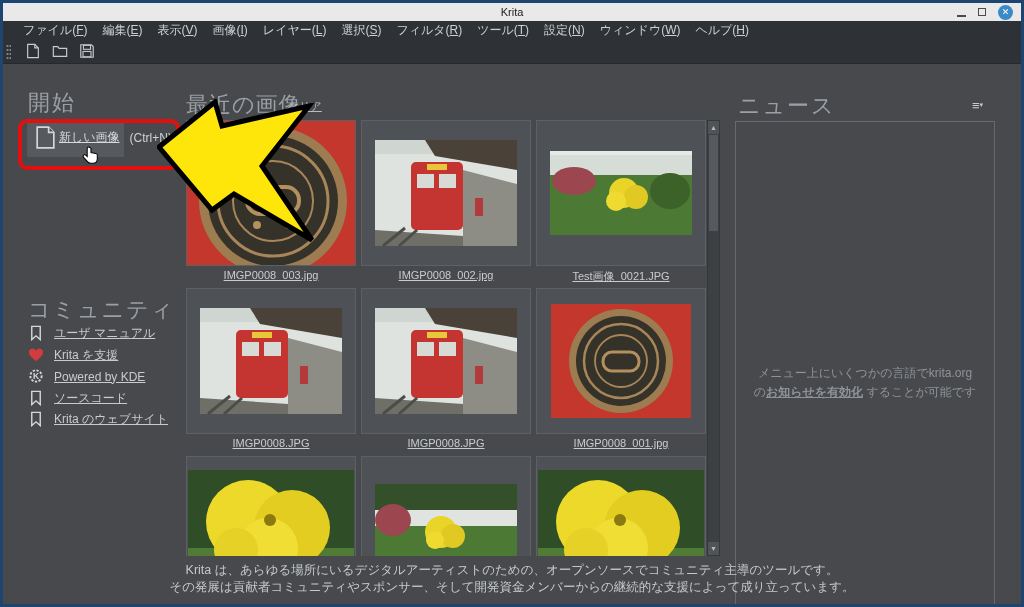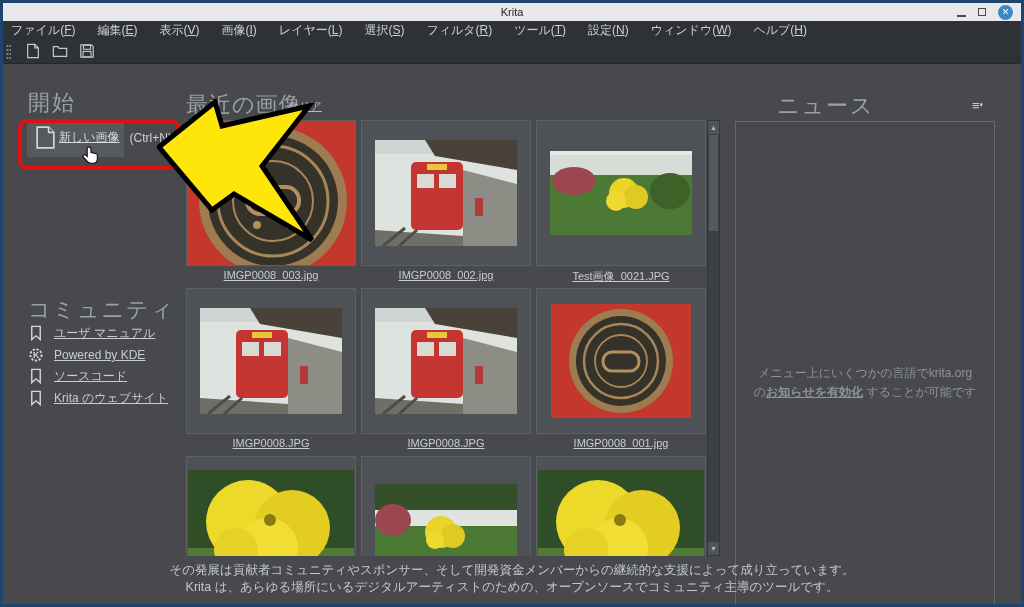--- a/index.html
+++ b/index.html
@@ -13,21 +13,21 @@
   .titlebar{position:absolute;left:0;top:0;width:1018px;height:18px;background:#e9e9e9;
     display:flex;align-items:center;justify-content:center;}
   .titlebar .title{font-size:11px;color:#1b1b1b;}
   .win-controls{position:absolute;right:8px;top:0;height:18px;display:flex;align-items:center;gap:12px;}
   .btn-min{width:9px;height:1px;border-bottom:2px solid #4a4a4a;margin-top:6px;}
   .btn-max{width:8px;height:8px;border:1.5px solid #4a4a4a;box-sizing:border-box;}
   .btn-close{width:15px;height:15px;border-radius:50%;background:#3a8ac8;color:#fff;
     font-size:9px;line-height:15px;text-align:center;font-weight:bold;}
   
   .menubar{position:absolute;left:0;top:18px;width:1018px;height:19px;background:#2e3237;
-    display:flex;align-items:center;gap:22px;padding-left:8px;box-sizing:border-box;
+    display:flex;align-items:center;gap:15px;padding-left:20px;box-sizing:border-box;
     font-size:12px;color:#ccd0d2;white-space:nowrap;}
   .menubar .menu-item u{text-underline-offset:1px;}
   
   .toolbar{position:absolute;left:0;top:37px;width:1018px;height:24px;background:#2e3237;
     border-bottom:1px solid #26292d;display:flex;align-items:center;gap:10px;
     padding-left:3px;box-sizing:border-box;}
   .tb-handle{width:5px;height:16px;margin-right:4px;
     background-image:radial-gradient(circle,#82868a 1px,transparent 1.2px);
     background-size:3px 4px;}
   .tb-icon{width:17px;height:17px;display:inline-flex;}
@@ -145,20 +145,28 @@
         <span class="c-icon">
           <svg viewBox="0 0 17 17" width="16" height="16">
             <path d="M4 1.5 h9 v14 l-4.5-4 l-4.5 4 z" fill="none" stroke="#d5d8da" stroke-width="1.5"></path>
           </svg>
         </span>
         <span class="c-label">ユーザ マニュアル</span>
       </div>
       <div class="community-row">
         <span class="c-icon">
           <svg viewBox="0 0 17 17" width="16" height="16">
+            <path d="M8.5 15 C3 10.5 1 8 1 5.2 C1 3 2.8 1.5 4.8 1.5 c1.6 0 2.9.9 3.7 2.2 C9.3 2.4 10.6 1.5 12.2 1.5 C14.2 1.5 16 3 16 5.2 c0 2.8-2 5.3-7.5 9.8 z" fill="#d23c3c"></path>
+          </svg>
+        </span>
+        <span class="c-label">Krita を支援</span>
+      </div>
+      <div class="community-row">
+        <span class="c-icon">
+          <svg viewBox="0 0 17 17" width="16" height="16">
             <circle cx="8.5" cy="8.5" r="6" fill="none" stroke="#d5d8da" stroke-width="2" stroke-dasharray="2.4 1.6"></circle>
             <text x="8.5" y="12" font-size="9" font-weight="bold" fill="#d5d8da" text-anchor="middle" font-family="sans-serif">K</text>
           </svg>
         </span>
         <span class="c-label">Powered by KDE</span>
       </div>
       <div class="community-row">
         <span class="c-icon">
           <svg viewBox="0 0 17 17" width="16" height="16">
             <path d="M4 1.5 h9 v14 l-4.5-4 l-4.5 4 z" fill="none" stroke="#d5d8da" stroke-width="1.5"></path>
@@ -320,32 +328,32 @@
         </div>
       </div>
     </div>
 
   <div class="vscroll">
     <span class="vs-btn" style="top:0;">▲</span>
     <span class="vs-thumb"></span>
     <span class="vs-btn" style="bottom:0;">▼</span>
   </div>
 
-  <div class="heading" style="left:774px;top:88px;">ニュース</div>
+  <div class="heading" style="left:735px;top:88px;">ニュース</div>
   <span class="hamburger">≡<span style="font-size:7px;vertical-align:3px;">▾</span></span>
 
   <div class="news-panel">
     <div class="news-text">
       <span>メニュー上にいくつかの言語でkrita.org の</span><b>お知らせを有効化</b><span> することが可能です</span>
     </div>
   </div>
 
   <div class="footer">
+    <div>Krita は、あらゆる場所にいるデジタルアーティストのための、オープンソースでコミュニティ主導のツールです。</div>
     <div>その発展は貢献者コミュニティやスポンサー、そして開発資金メンバーからの継続的な支援によって成り立っています。</div>
-    <div>Krita は、あらゆる場所にいるデジタルアーティストのための、オープンソースでコミュニティ主導のツールです。</div>
   </div>
 
   <div class="red-rect"></div>
 
   <svg class="big-arrow" viewBox="0 0 160 152">
     <polygon points="2,48 58,3 65,27 152,7 105,67 155,141 77,95 55,111" fill="#ffe60a" stroke="#000" stroke-width="5" stroke-linejoin="miter"></polygon>
   </svg>
 
   <svg class="cursor" viewBox="0 0 18 20">
     <path d="M7 1c-.9 0-1.5.7-1.5 1.5V11L4 9.6c-.7-.7-1.8-.6-2.4.1-.5.6-.5 1.6.1 2.2l4.3 4.9c.8.9 2 1.4 3.2 1.4h2.7c2.4 0 4.3-2 4.3-4.4V9.6c0-.9-.6-1.6-1.5-1.7l-5.2-.9V2.5C8.5 1.7 7.9 1 7 1z" fill="#fff" stroke="#000" stroke-width="1.1"></path>

